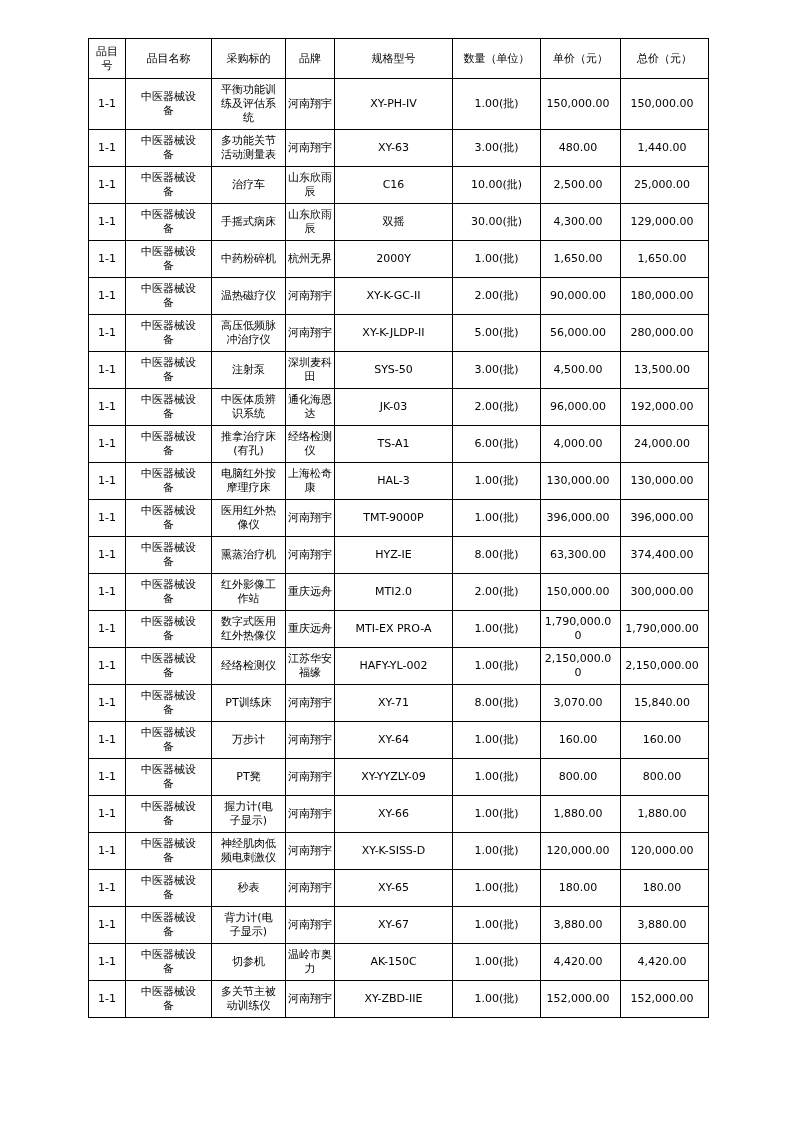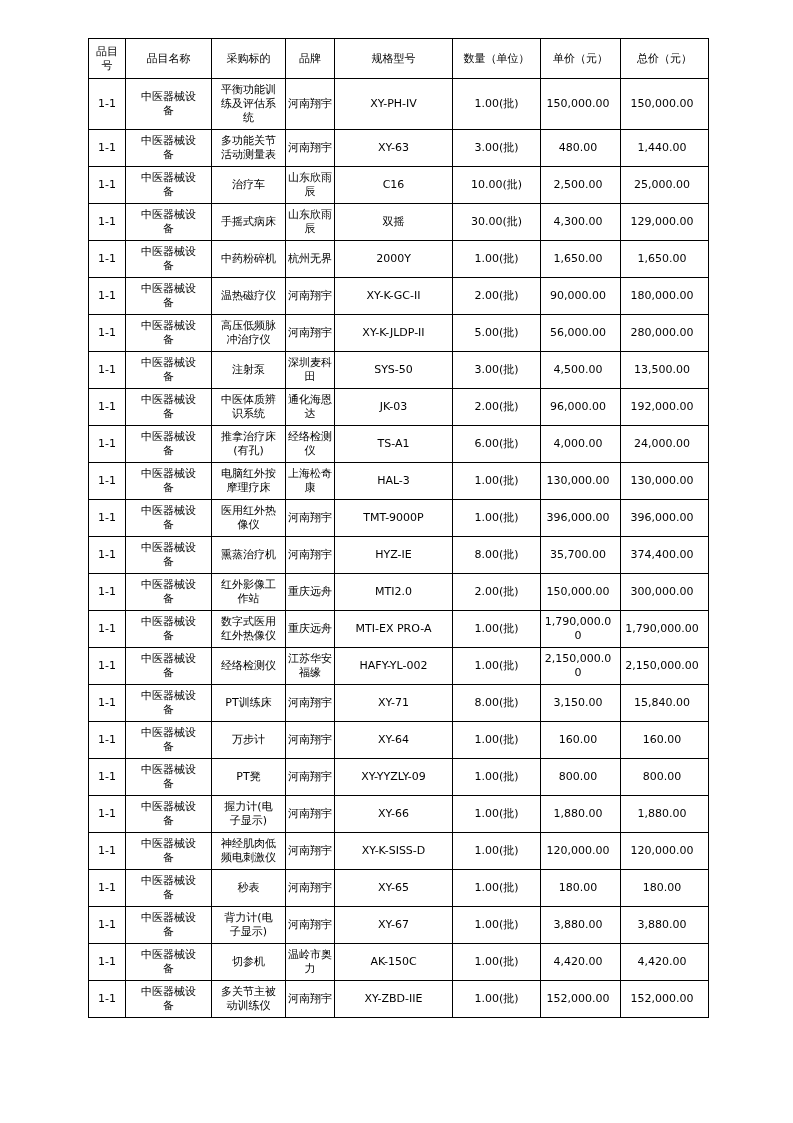--- a/index.html
+++ b/index.html
@@ -201,21 +201,21 @@
     <td class="c6">396,000.00</td>
     <td class="c7">396,000.00</td>
   </tr>
         <tr>
     <td class="c0">1-1</td>
     <td class="c1">中医器械设备</td>
     <td class="c2">熏蒸治疗机</td>
     <td class="c3">河南翔宇</td>
     <td class="c4">HYZ-IE</td>
     <td class="c5">8.00(批)</td>
-    <td class="c6">35,700.00</td>
+    <td class="c6">63,300.00</td>
     <td class="c7">374,400.00</td>
   </tr>
         <tr>
     <td class="c0">1-1</td>
     <td class="c1">中医器械设备</td>
     <td class="c2">红外影像工作站</td>
     <td class="c3">重庆远舟</td>
     <td class="c4">MTI2.0</td>
     <td class="c5">2.00(批)</td>
     <td class="c6">150,000.00</td>
@@ -241,21 +241,21 @@
     <td class="c6">2,150,000.00</td>
     <td class="c7">2,150,000.00</td>
   </tr>
         <tr>
     <td class="c0">1-1</td>
     <td class="c1">中医器械设备</td>
     <td class="c2">PT训练床</td>
     <td class="c3">河南翔宇</td>
     <td class="c4">XY-71</td>
     <td class="c5">8.00(批)</td>
-    <td class="c6">3,150.00</td>
+    <td class="c6">3,070.00</td>
     <td class="c7">15,840.00</td>
   </tr>
         <tr>
     <td class="c0">1-1</td>
     <td class="c1">中医器械设备</td>
     <td class="c2">万步计</td>
     <td class="c3">河南翔宇</td>
     <td class="c4">XY-64</td>
     <td class="c5">1.00(批)</td>
     <td class="c6">160.00</td>

